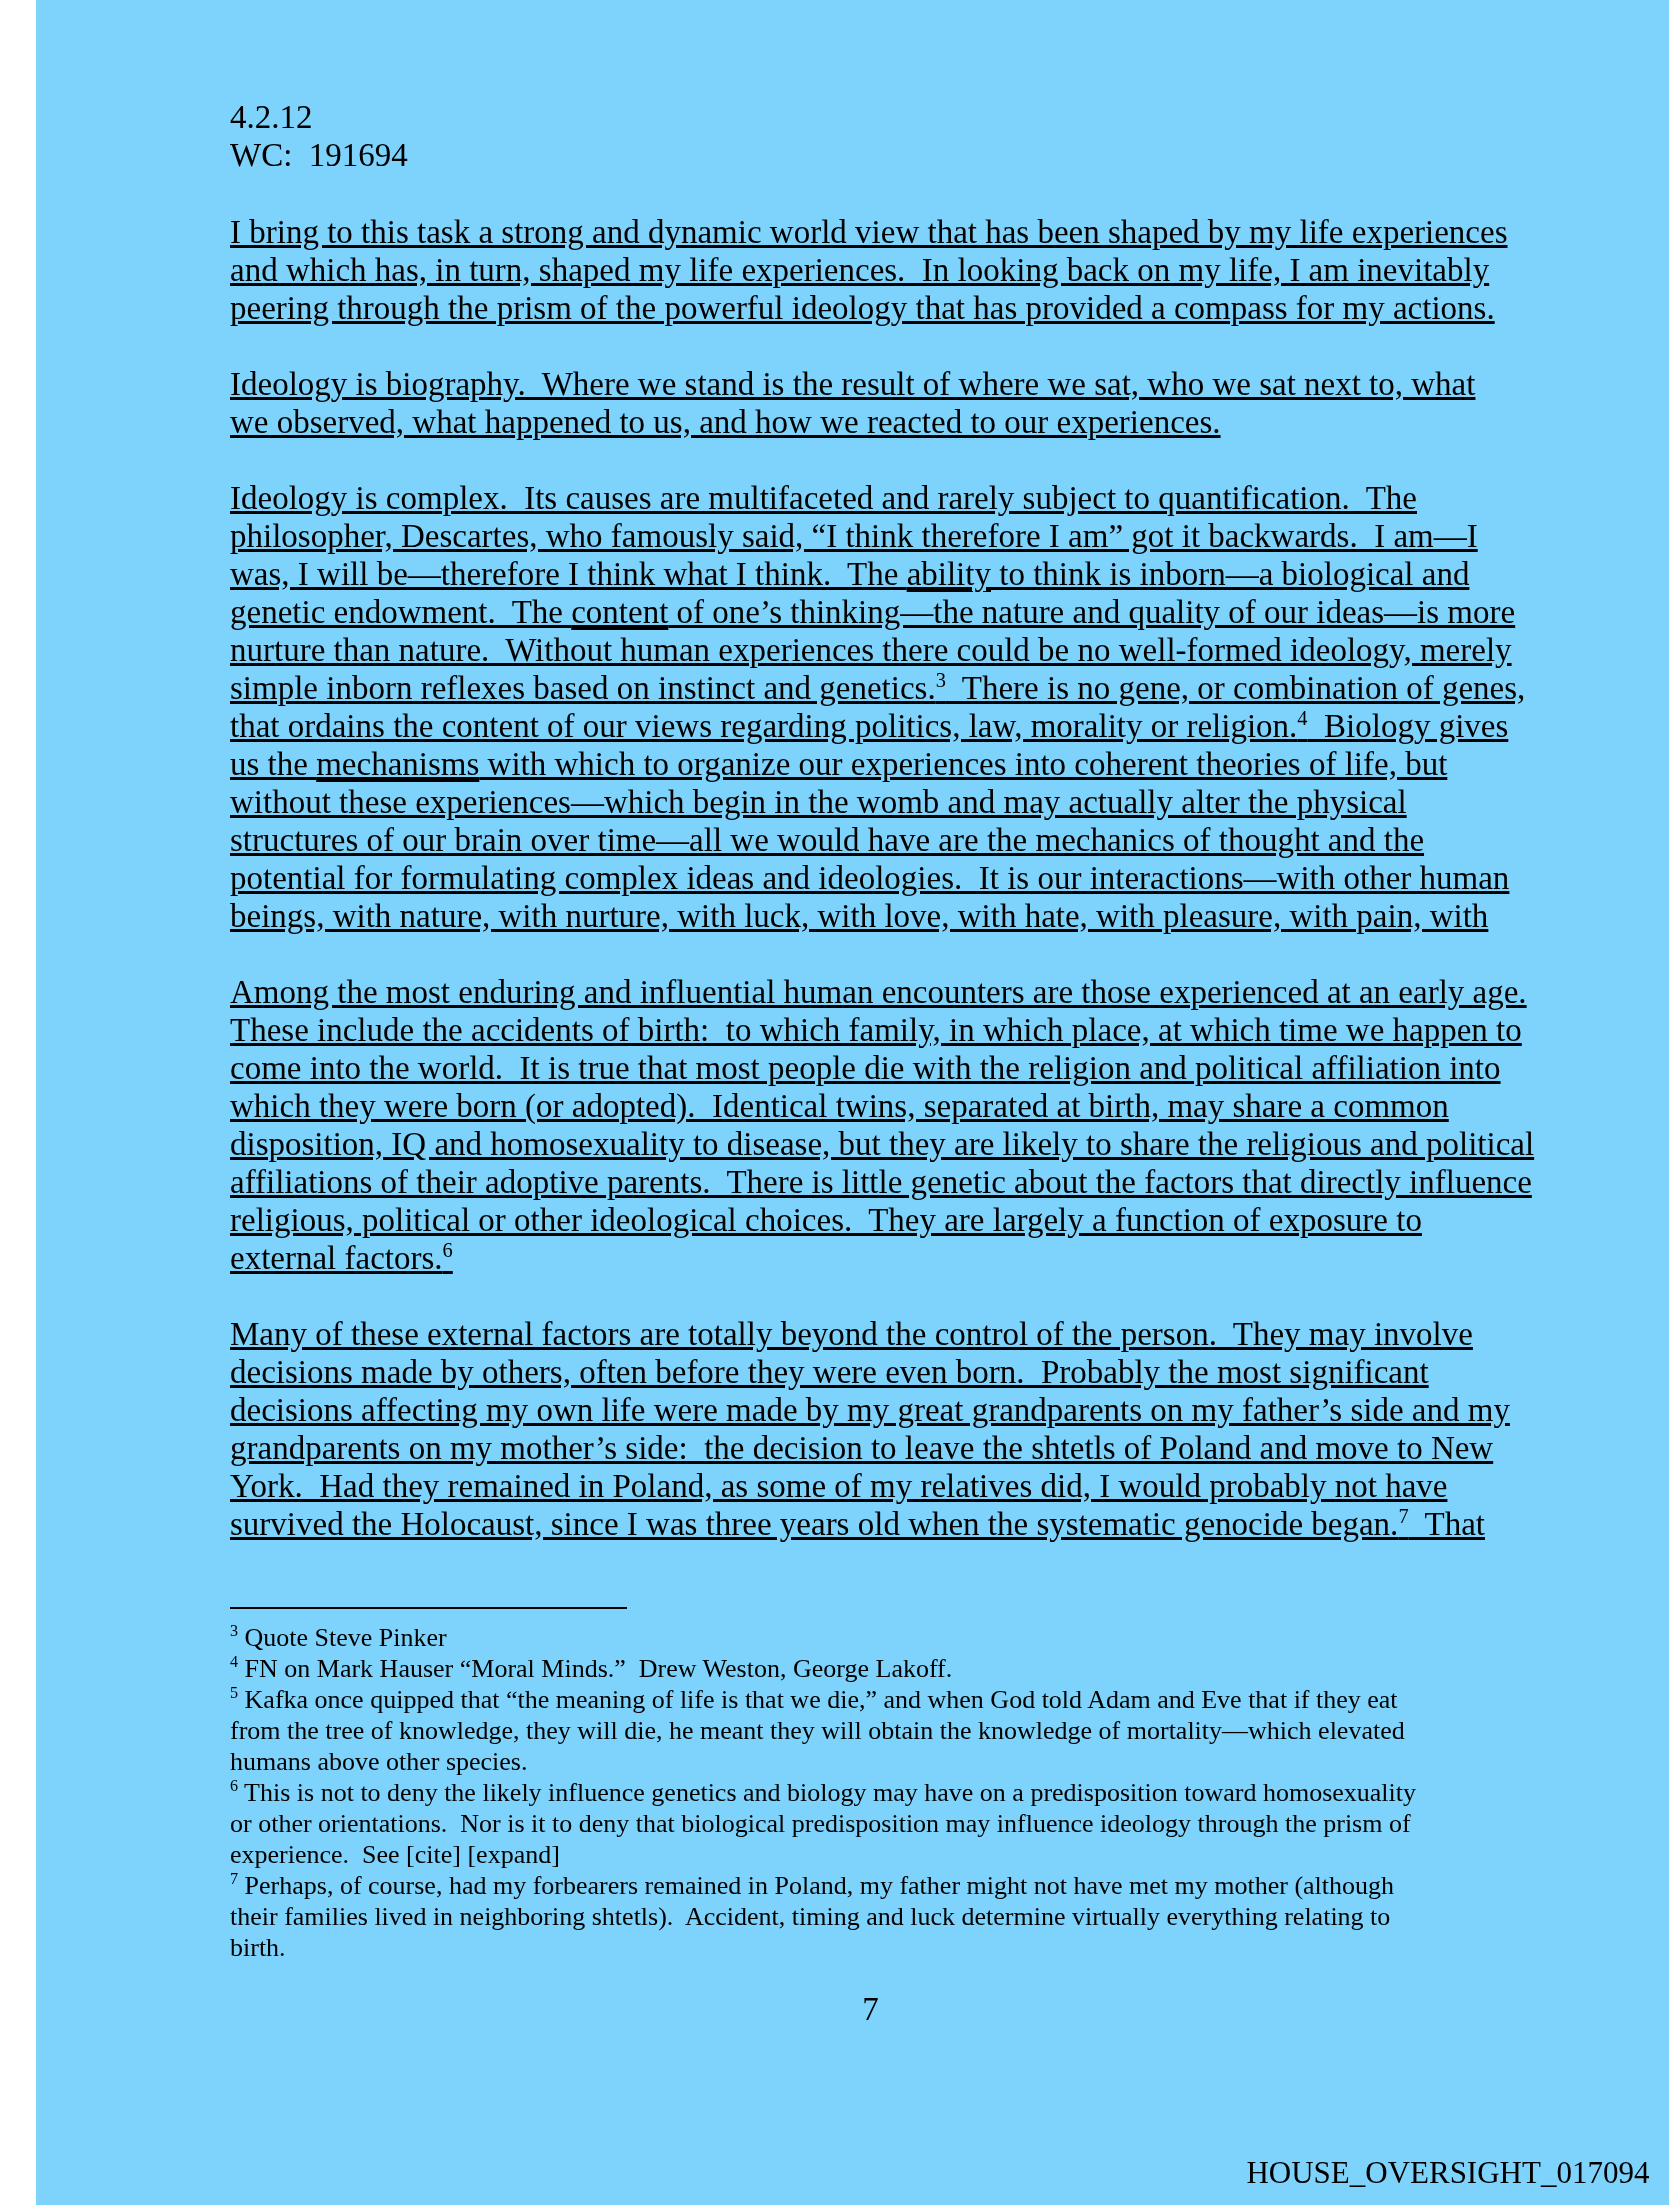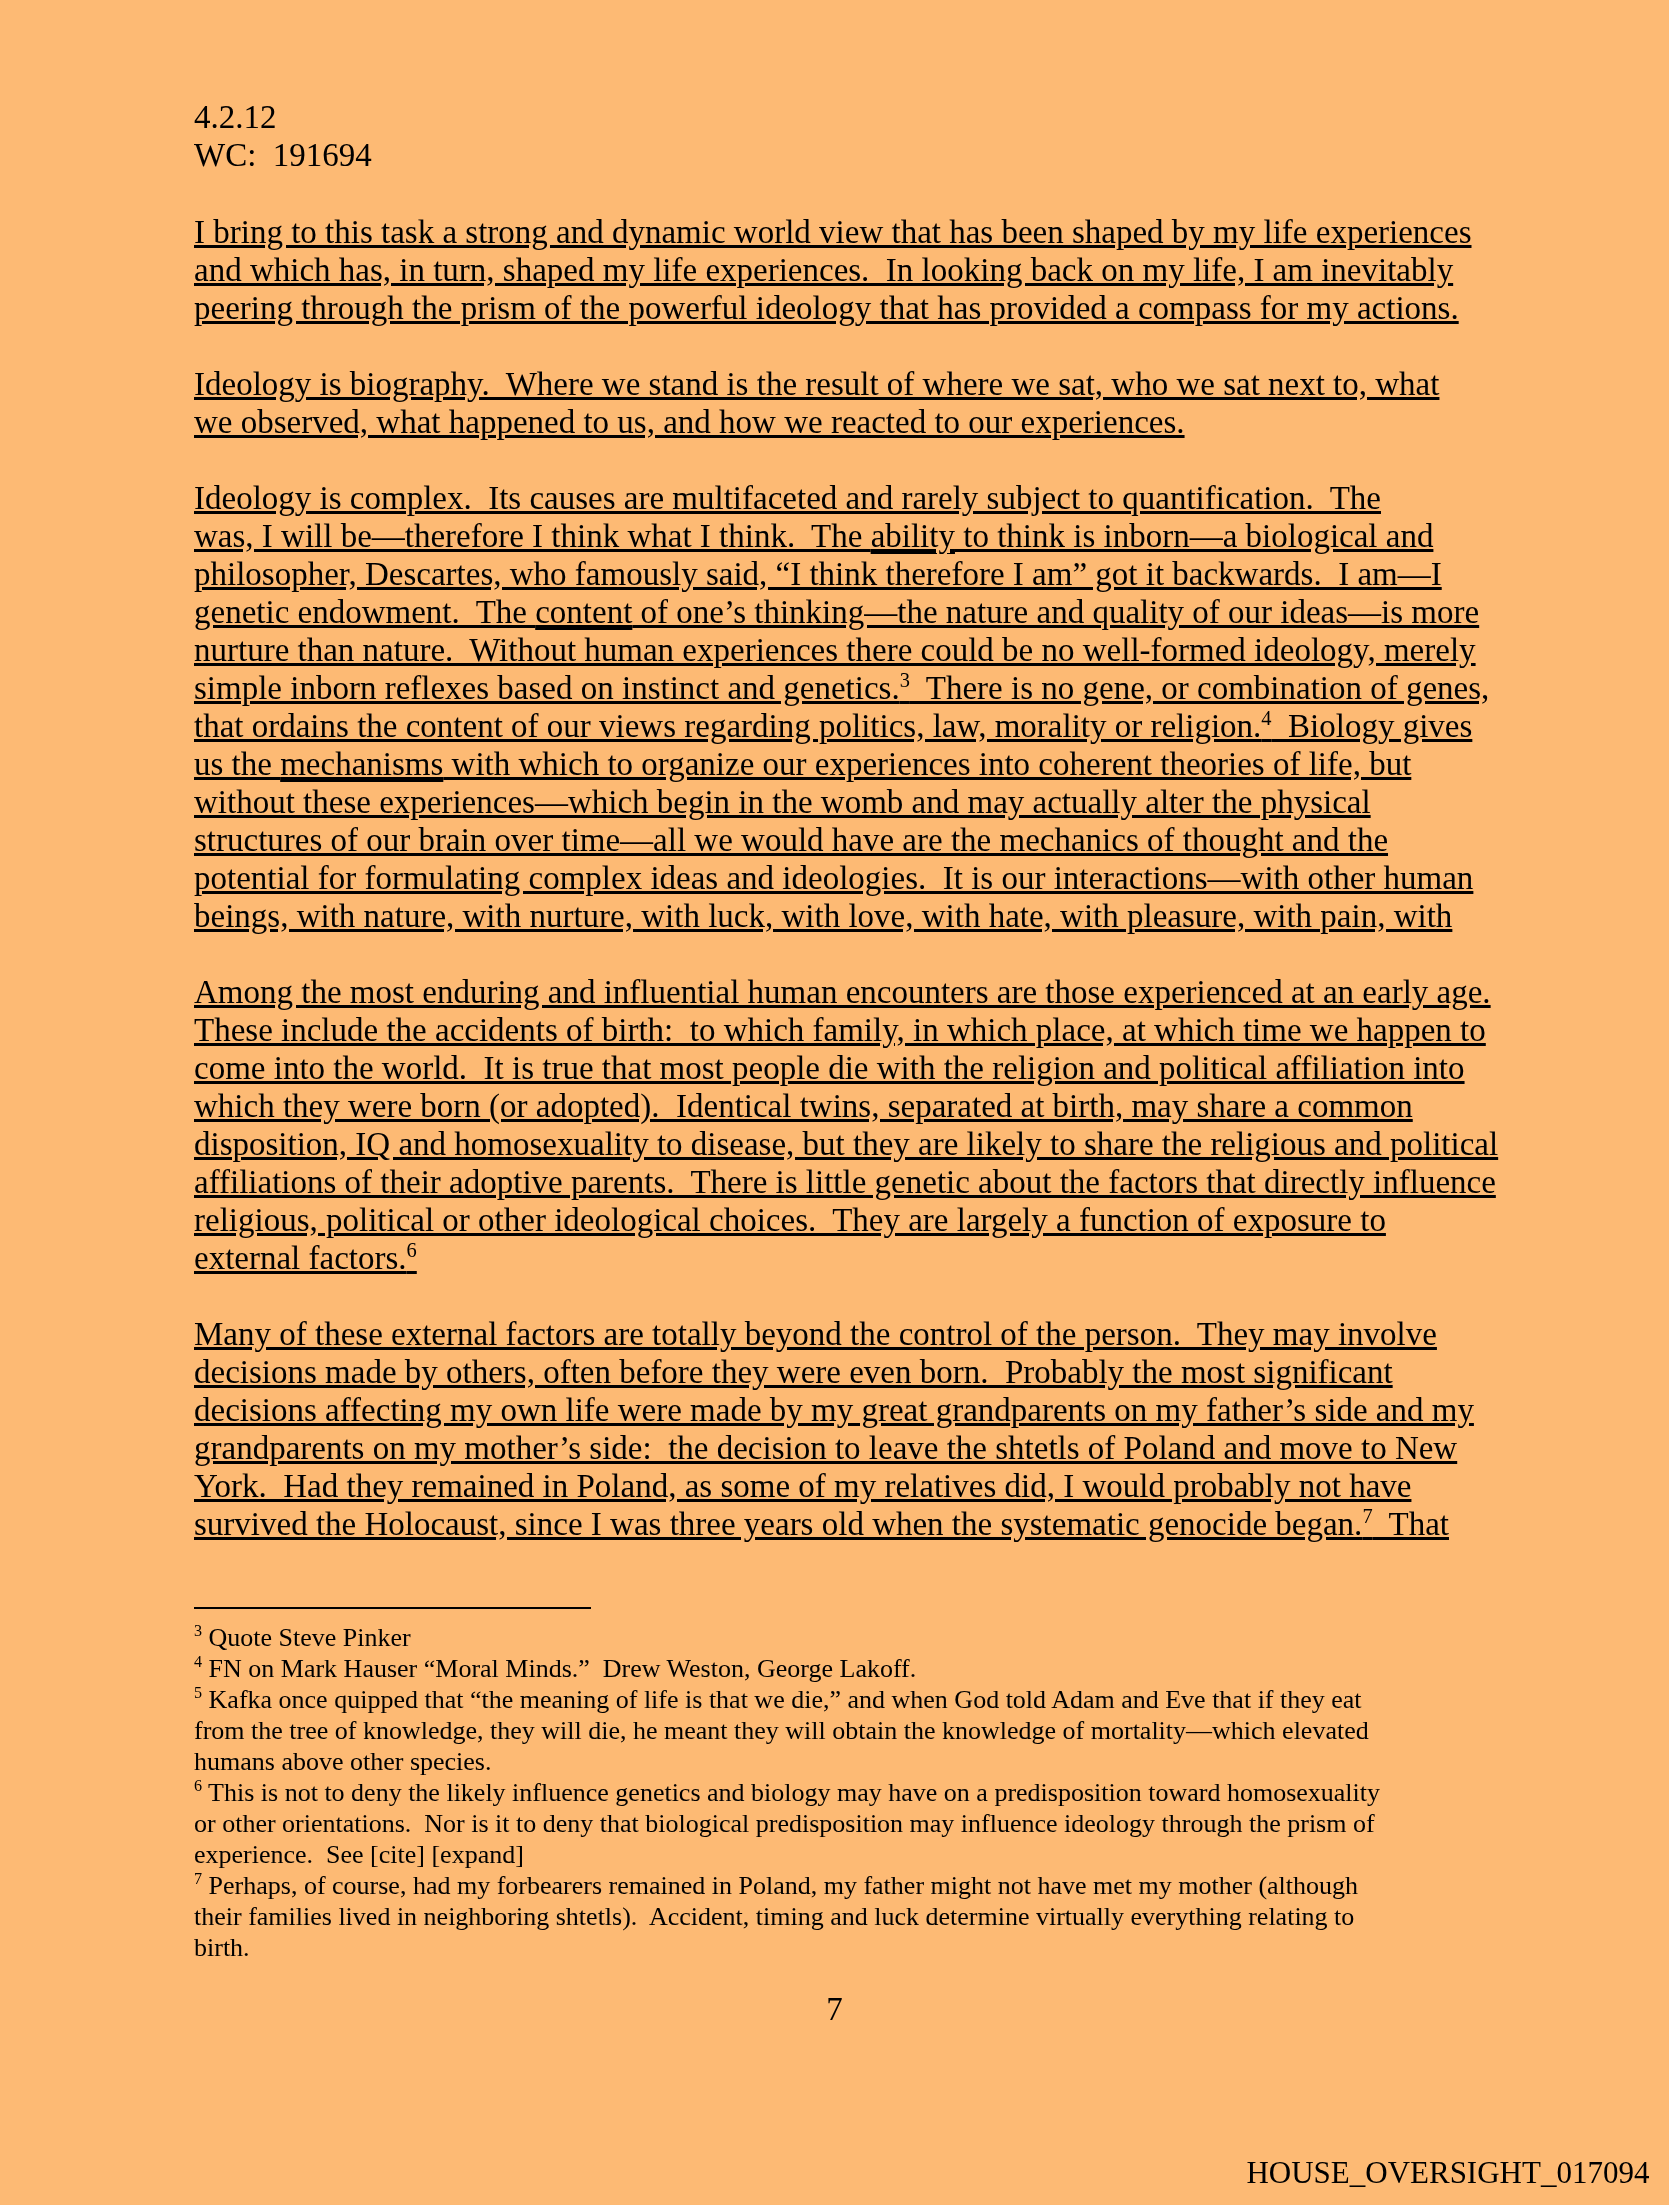--- a/index.html
+++ b/index.html
@@ -7,21 +7,22 @@
     width: 1669px;
     height: 2205px;
     position: relative;
     background: #ffffff;
     color: #000000;
     font-family: "Liberation Serif", "DejaVu Serif", serif;
   }
   .page {
     position: absolute;
     inset: 0;
-    background: #fdba74;
+    background: #7dd3fc;
+    margin-left: 36px;
   }
   .header {
     position: absolute;
     left: 194px;
     top: 98px;
     font-size: 33px;
     line-height: 38px;
     white-space: pre;
   }
   .body-text {
@@ -91,22 +92,22 @@
         <div class="line"><span>I bring to this task a strong and dynamic world view that has been shaped by my life experiences</span></div>
         <div class="line"><span>and which has, in turn, shaped my life experiences.  In looking back on my life, I am inevitably</span></div>
         <div class="line"><span>peering through the prism of the powerful ideology that has provided a compass for my actions.</span></div>
       </div>
       <div class="para">
         <div class="line"><span>Ideology is biography.  Where we stand is the result of where we sat, who we sat next to, what</span></div>
         <div class="line"><span>we observed, what happened to us, and how we reacted to our experiences.</span></div>
       </div>
       <div class="para">
         <div class="line"><span>Ideology is complex.  Its causes are multifaceted and rarely subject to quantification.  The</span></div>
+        <div class="line"><span>philosopher, Descartes, who famously said, “I think therefore I am” got it backwards.  I am—I</span></div>
         <div class="line"><span>was, I will be—therefore I think what I think.  The </span><span class="u">ability</span><span> to think is inborn—a biological and</span></div>
-        <div class="line"><span>philosopher, Descartes, who famously said, “I think therefore I am” got it backwards.  I am—I</span></div>
         <div class="line"><span>genetic endowment.  The </span><span class="u">content</span><span> of one’s thinking—the nature and quality of our ideas—is more</span></div>
         <div class="line"><span>nurture than nature.  Without human experiences there could be no well-formed ideology, merely</span></div>
         <div class="line"><span>simple inborn reflexes based on instinct and genetics.</span><sup>3</sup><span>  There is no gene, or combination of genes,</span></div>
         <div class="line"><span>that ordains the content of our views regarding politics, law, morality or religion.</span><sup>4</sup><span>  Biology gives</span></div>
         <div class="line"><span>us the </span><span class="u">mechanisms</span><span> with which to organize our experiences into coherent theories of life, but</span></div>
         <div class="line"><span>without these experiences—which begin in the womb and may actually alter the physical</span></div>
         <div class="line"><span>structures of our brain over time—all we would have are the mechanics of thought and the</span></div>
         <div class="line"><span>potential for formulating complex ideas and ideologies.  It is our interactions—with other human</span></div>
         <div class="line"><span>beings, with nature, with nurture, with luck, with love, with hate, with pleasure, with pain, with</span></div>
       </div>

